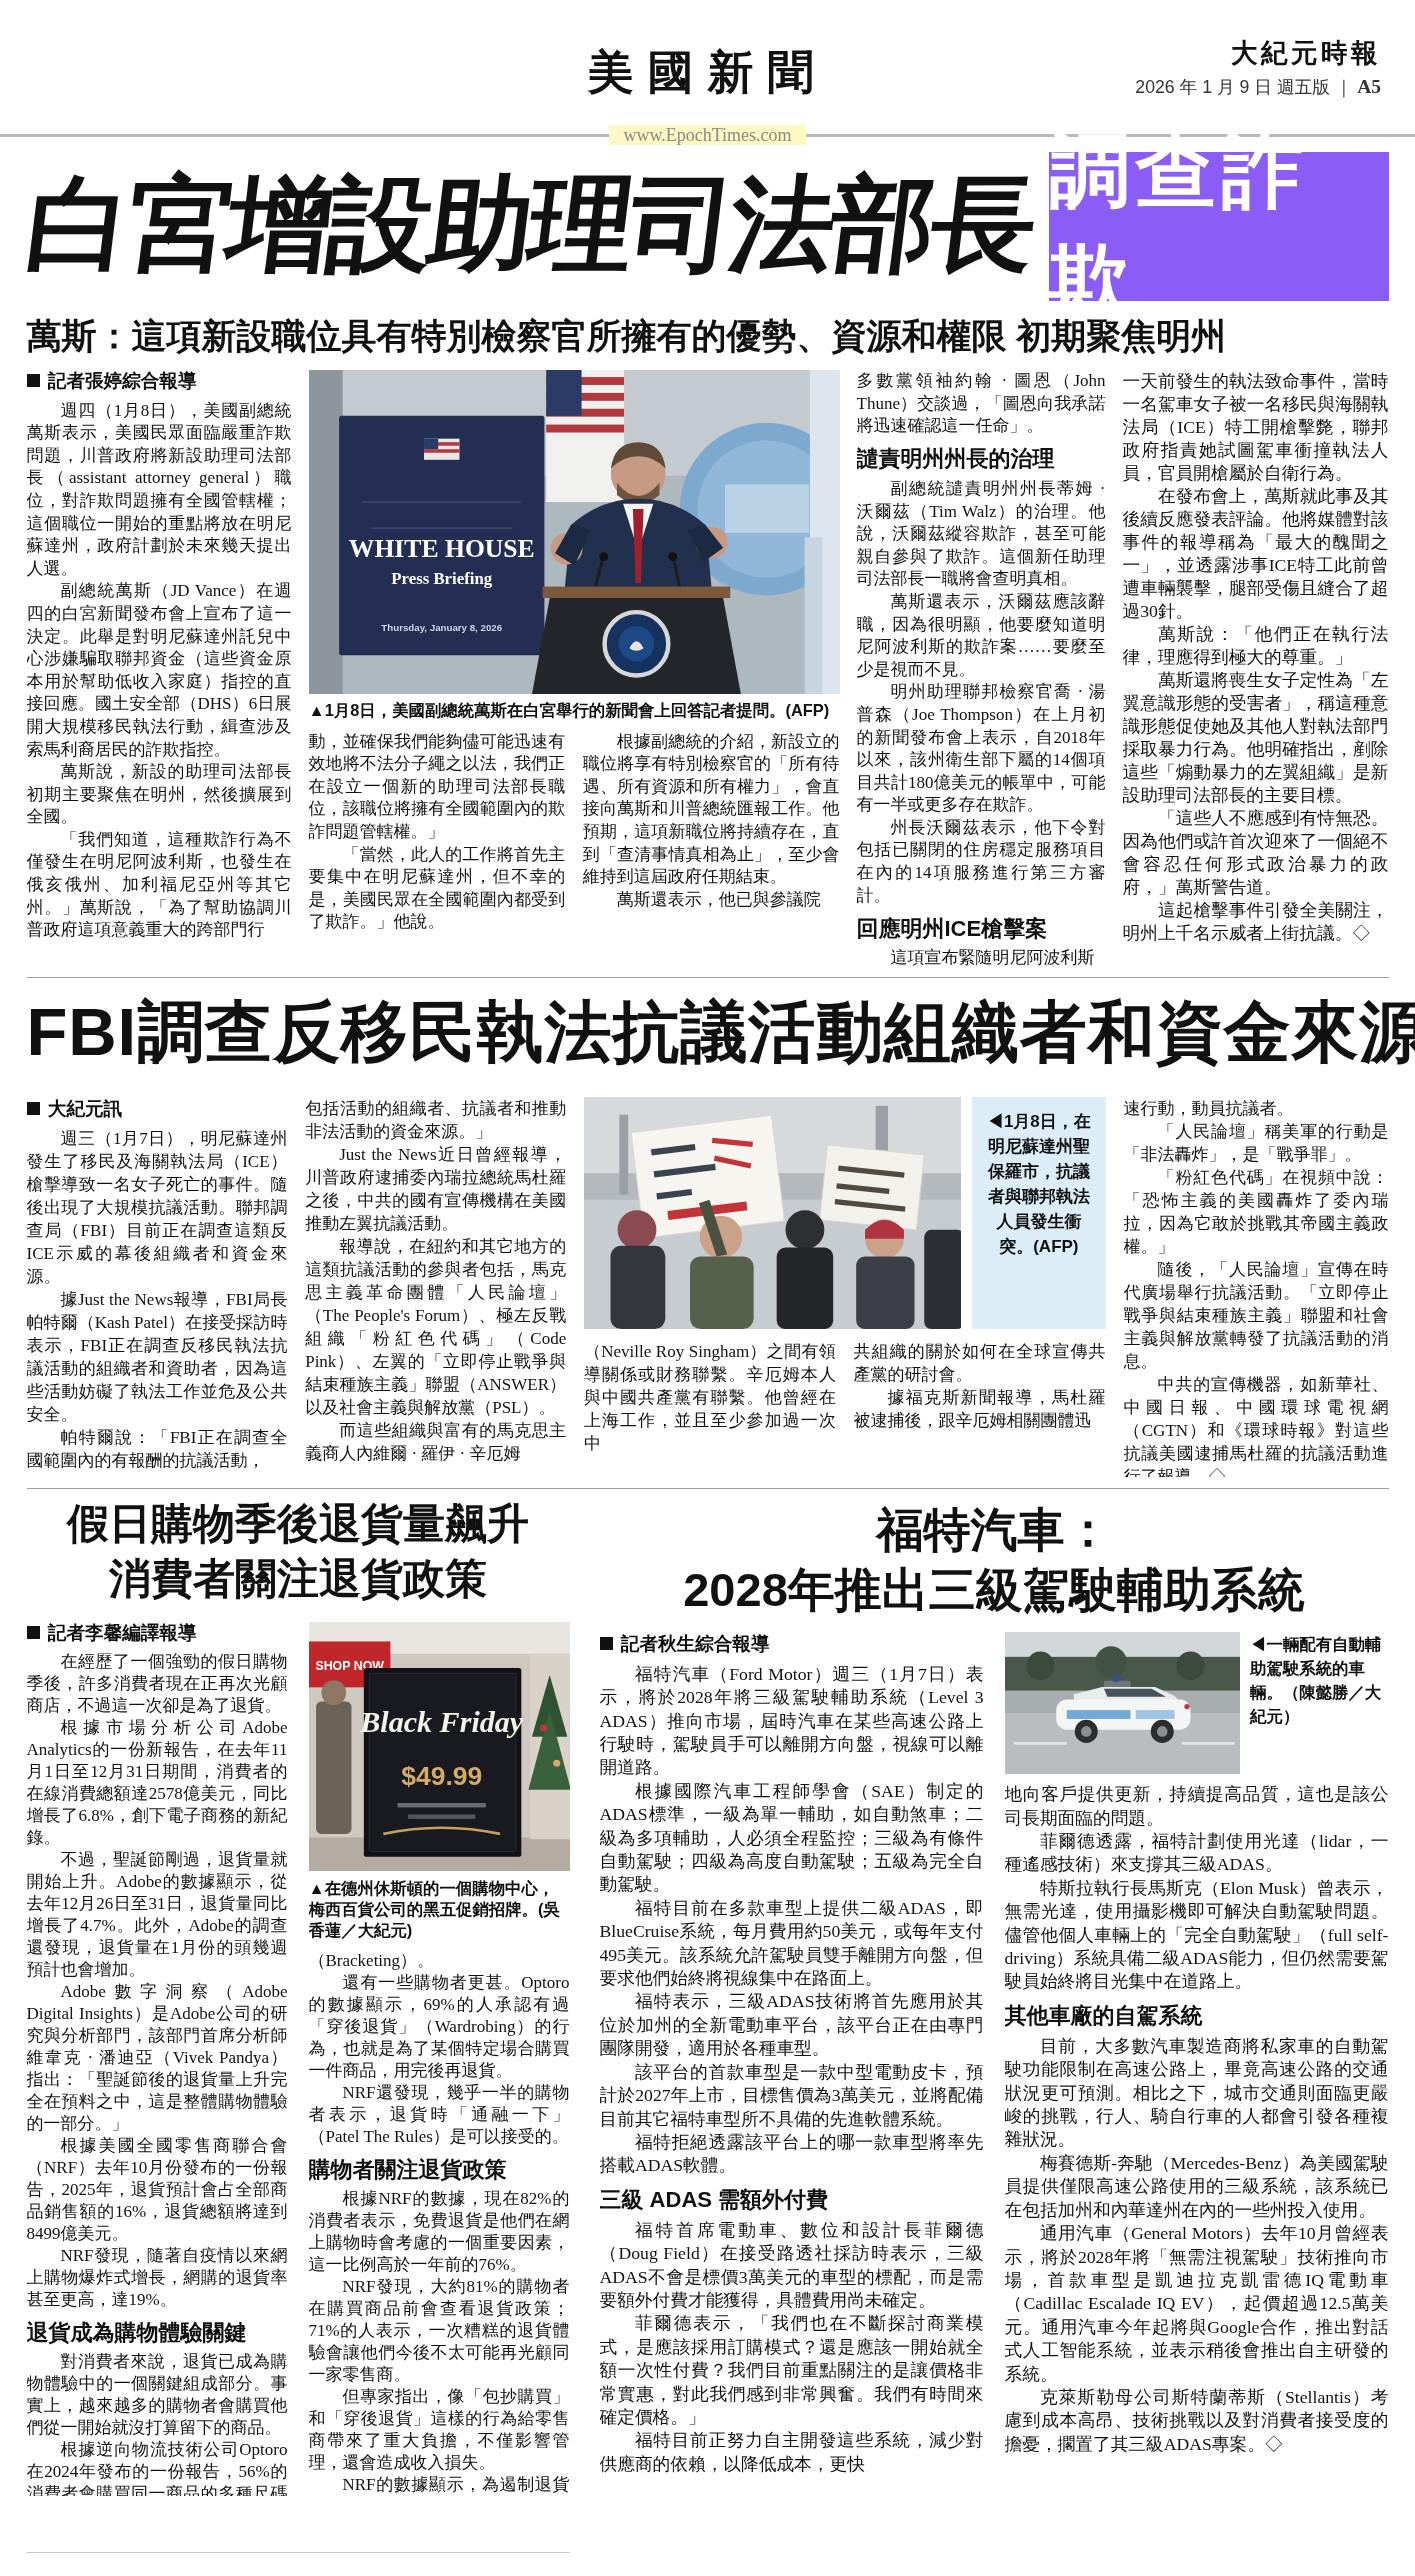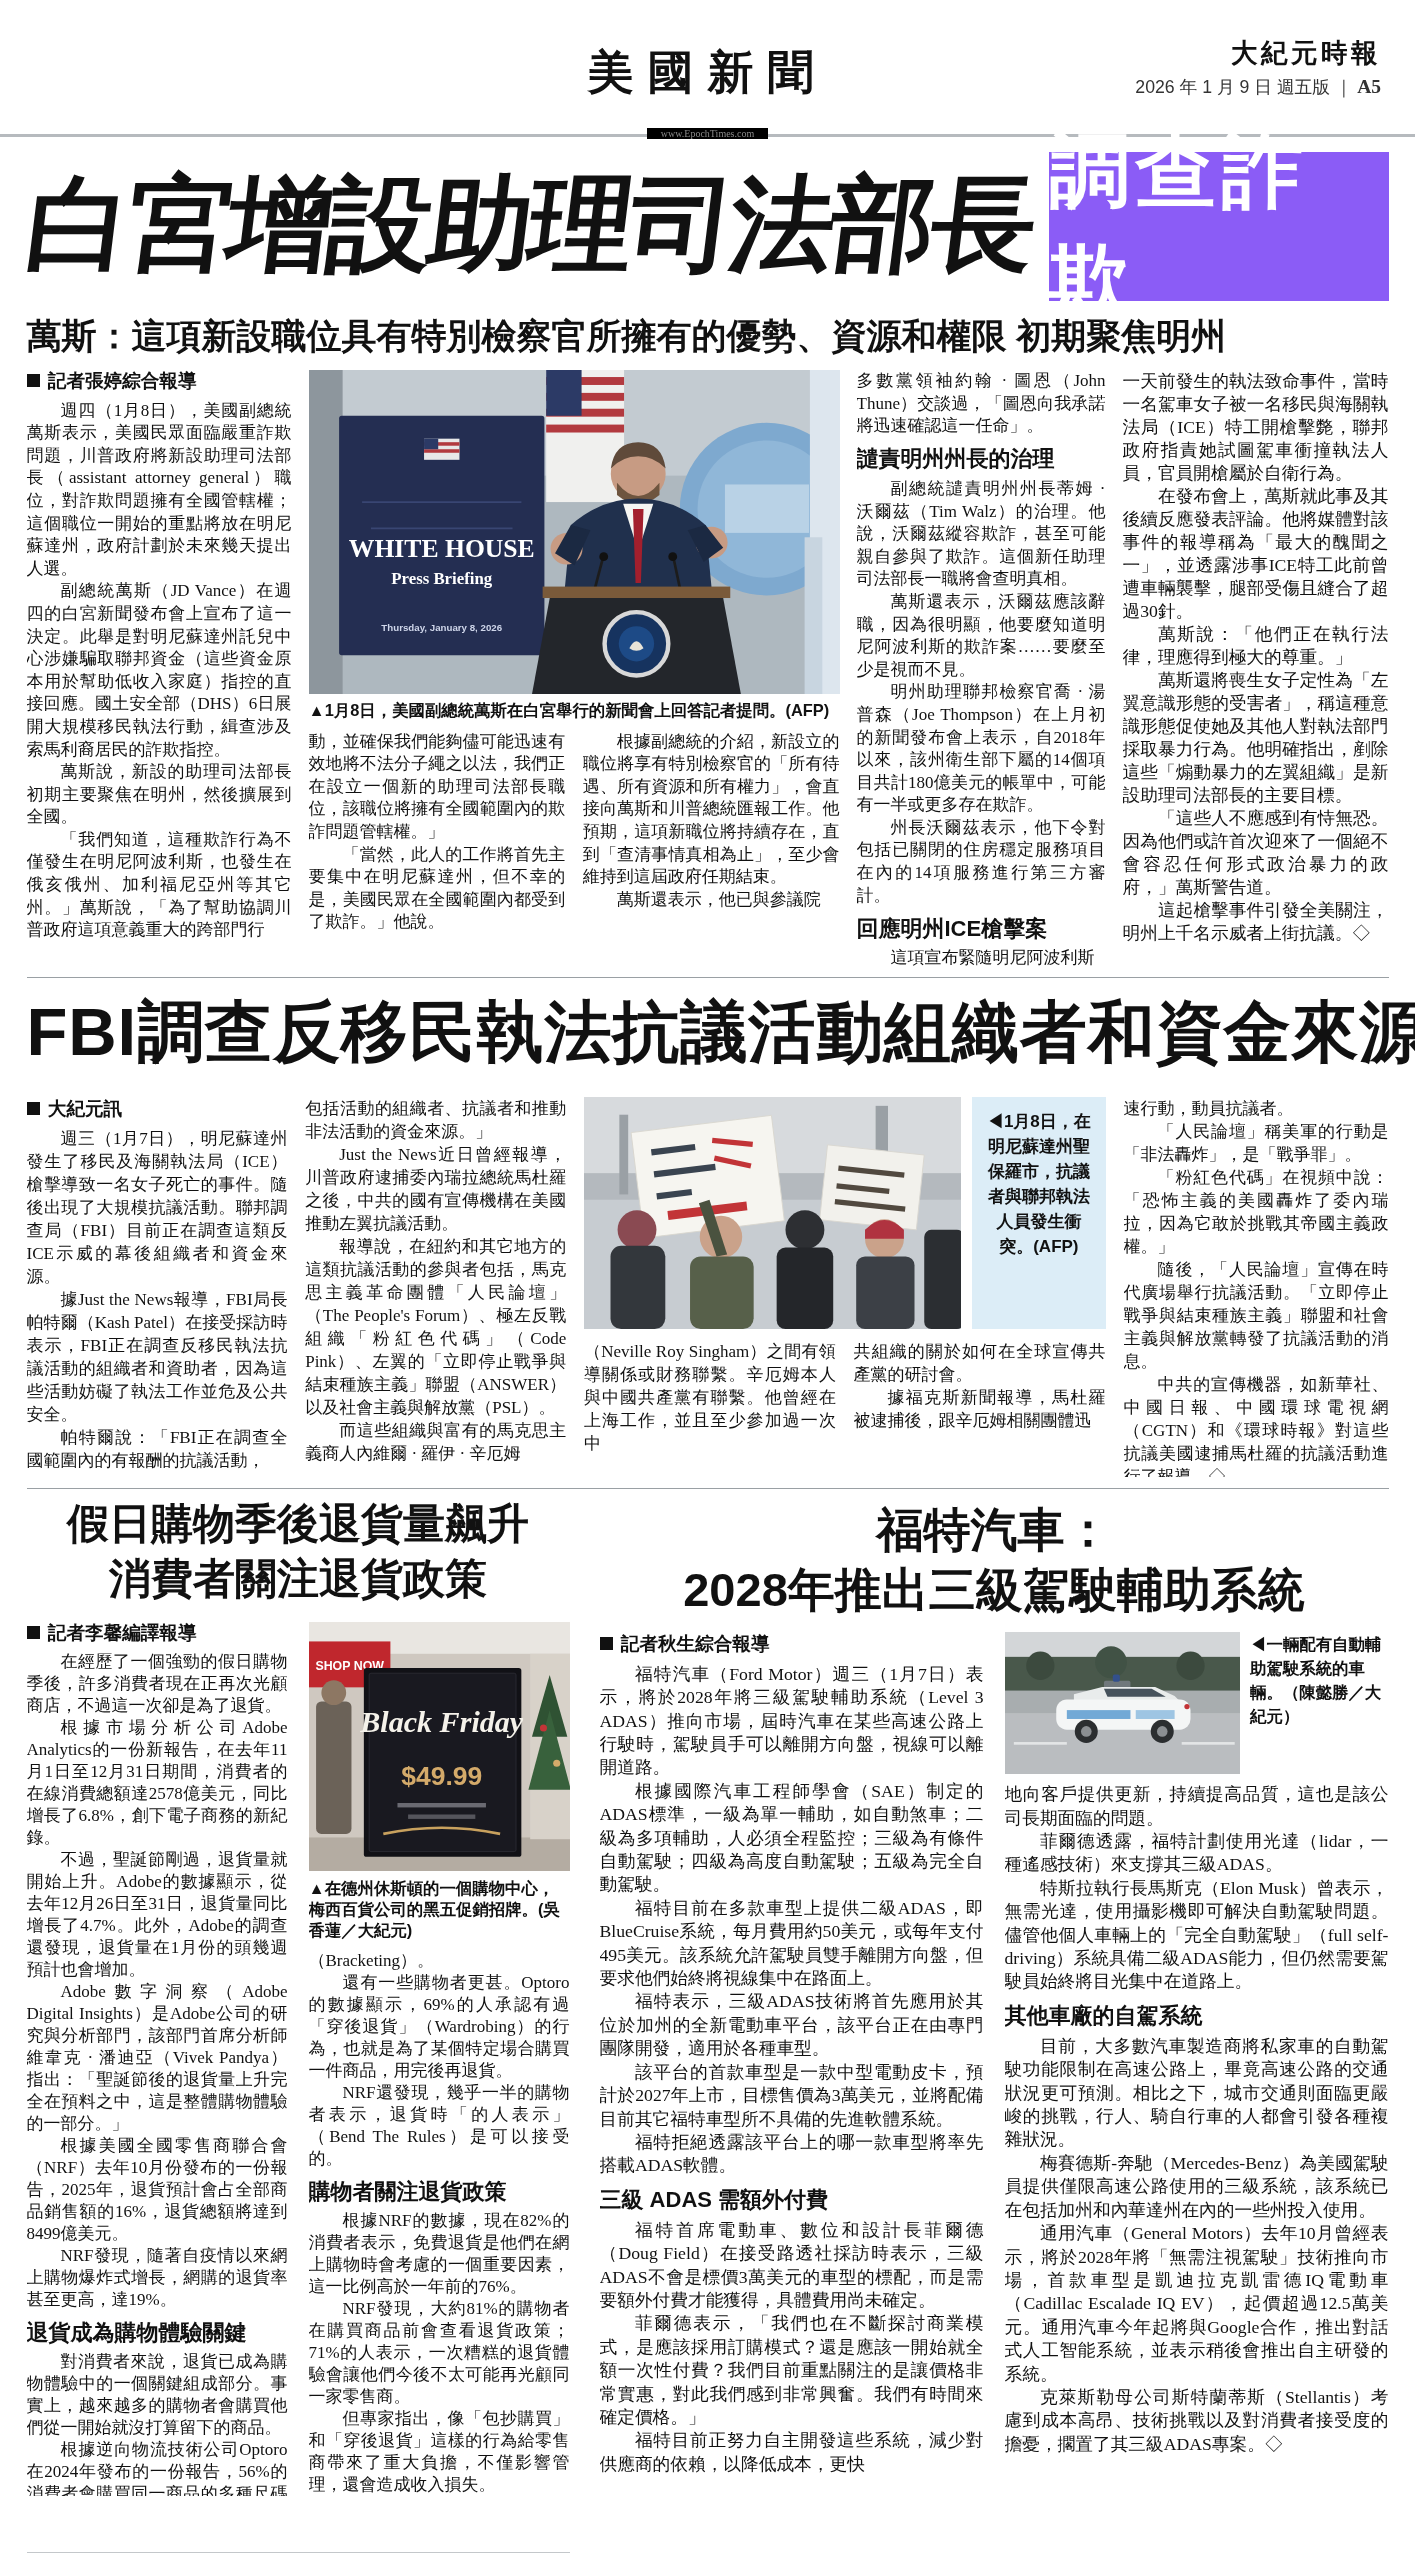--- a/index.html
+++ b/index.html
@@ -6,21 +6,21 @@
   .page{position:relative;width:1415px;height:2576px;margin:0 auto;background:#fff;
         font-family:"Liberation Serif",serif;color:#111;overflow:hidden;}
   
   .section-title{position:absolute;top:42px;left:0;right:0;text-align:center;
     font-family:"Liberation Sans",sans-serif;font-weight:600;font-size:46px;letter-spacing:14px;}
   .masthead{position:absolute;top:35px;right:34px;text-align:right;}
   .masthead .logo{font-weight:700;font-size:26.5px;letter-spacing:3.5px;font-family:"Liberation Serif",serif;}
   .masthead .dateline{margin-top:4px;font-size:17.7px;color:#333;font-family:"Liberation Sans",sans-serif;}
   .masthead .pageno{font-family:"Liberation Serif",serif;font-weight:700;font-size:19.5px;}
   .hr-url{position:absolute;top:134px;left:0;right:0;border-top:3.5px solid #b6babe;text-align:center;}
-  .hr-url span{position:relative;top:-12.4px;background:#000000;padding:0 14px;color:#8a8a8a;font-size:10px;}
+  .hr-url span{position:relative;top:-12.4px;background:#fef9c3;padding:0 14px;color:#8a8a8a;font-size:18px;}
   
   .a1-head{position:absolute;top:152px;left:26.5px;right:26.5px;height:149px;display:flex;gap:17.7px;}
   .a1-head .hl{flex:1;font-family:"Liberation Sans",sans-serif;font-weight:900;font-size:104px;
       line-height:145px;letter-spacing:-3.5px;transform:skewX(-7deg);white-space:nowrap;}
   .a1-head .tag{width:389px;background:#8b5cf6;color:#fff;display:flex;align-items:center;justify-content:center;
       font-family:"Liberation Sans",sans-serif;font-weight:900;font-size:81px;letter-spacing:5.3px;}
   .a1-sub{position:absolute;top:313px;left:26.5px;right:26.5px;font-family:"Liberation Sans",sans-serif;
       font-weight:700;font-size:35px;white-space:nowrap;}
   
   .byline{font-family:"Liberation Sans",sans-serif;font-weight:700;font-size:18.6px;margin:0 0 7px 0;}
@@ -316,21 +316,21 @@
               <text x="150" y="125" text-anchor="middle" fill="#f5f2ea" font-family="Liberation Serif, serif" font-size="34" font-style="italic" font-weight="bold">Black Friday</text>
               <text x="150" y="185" text-anchor="middle" fill="#d4aa6a" font-family="Liberation Sans, sans-serif" font-size="30" font-weight="bold">$49.99</text>
               <rect x="100" y="205" width="100" height="5" fill="#6a6a72"></rect>
               <rect x="112" y="218" width="76" height="5" fill="#55555c"></rect>
               <path d="M84 240 Q150 226 216 240" stroke="#c8a15e" stroke-width="3" fill="none"></path>
             </svg>
           </div>
           <div class="cap a3cap">▲在德州休斯頓的一個購物中心，梅西百貨公司的黑五促銷招牌。(吳香蓮／大紀元)</div>
           <p class="p noind">（Bracketing）。</p>
           <p class="p">還有一些購物者更甚。Optoro的數據顯示，69%的人承認有過「穿後退貨」（Wardrobing）的行為，也就是為了某個特定場合購買一件商品，用完後再退貨。</p>
-          <p class="p">NRF還發現，幾乎一半的購物者表示，退貨時「的人表示」（Bend The Rules）是可以接受的。</p>
+          <p class="p">NRF還發現，幾乎一半的購物者表示，退貨時「通融一下」（Patel The Rules）是可以接受的。</p>
           <h3 class="sub">購物者關注退貨政策</h3>
           <p class="p">根據NRF的數據，現在82%的消費者表示，免費退貨是他們在網上購物時會考慮的一個重要因素，這一比例高於一年前的76%。</p>
           <p class="p">NRF發現，大約81%的購物者在購買商品前會查看退貨政策；71%的人表示，一次糟糕的退貨體驗會讓他們今後不太可能再光顧同一家零售商。</p>
           <p class="p">但專家指出，像「包抄購買」和「穿後退貨」這樣的行為給零售商帶來了重大負擔，不僅影響管理，還會造成收入損失。</p>
           <p class="p">NRF的數據顯示，為遏制退貨量，去年72%的商家開始收取退貨運費或補貨費，或者限制退貨選項。◇</p>
         </div>
       </div>
     </div>
 
     <div class="art4">

